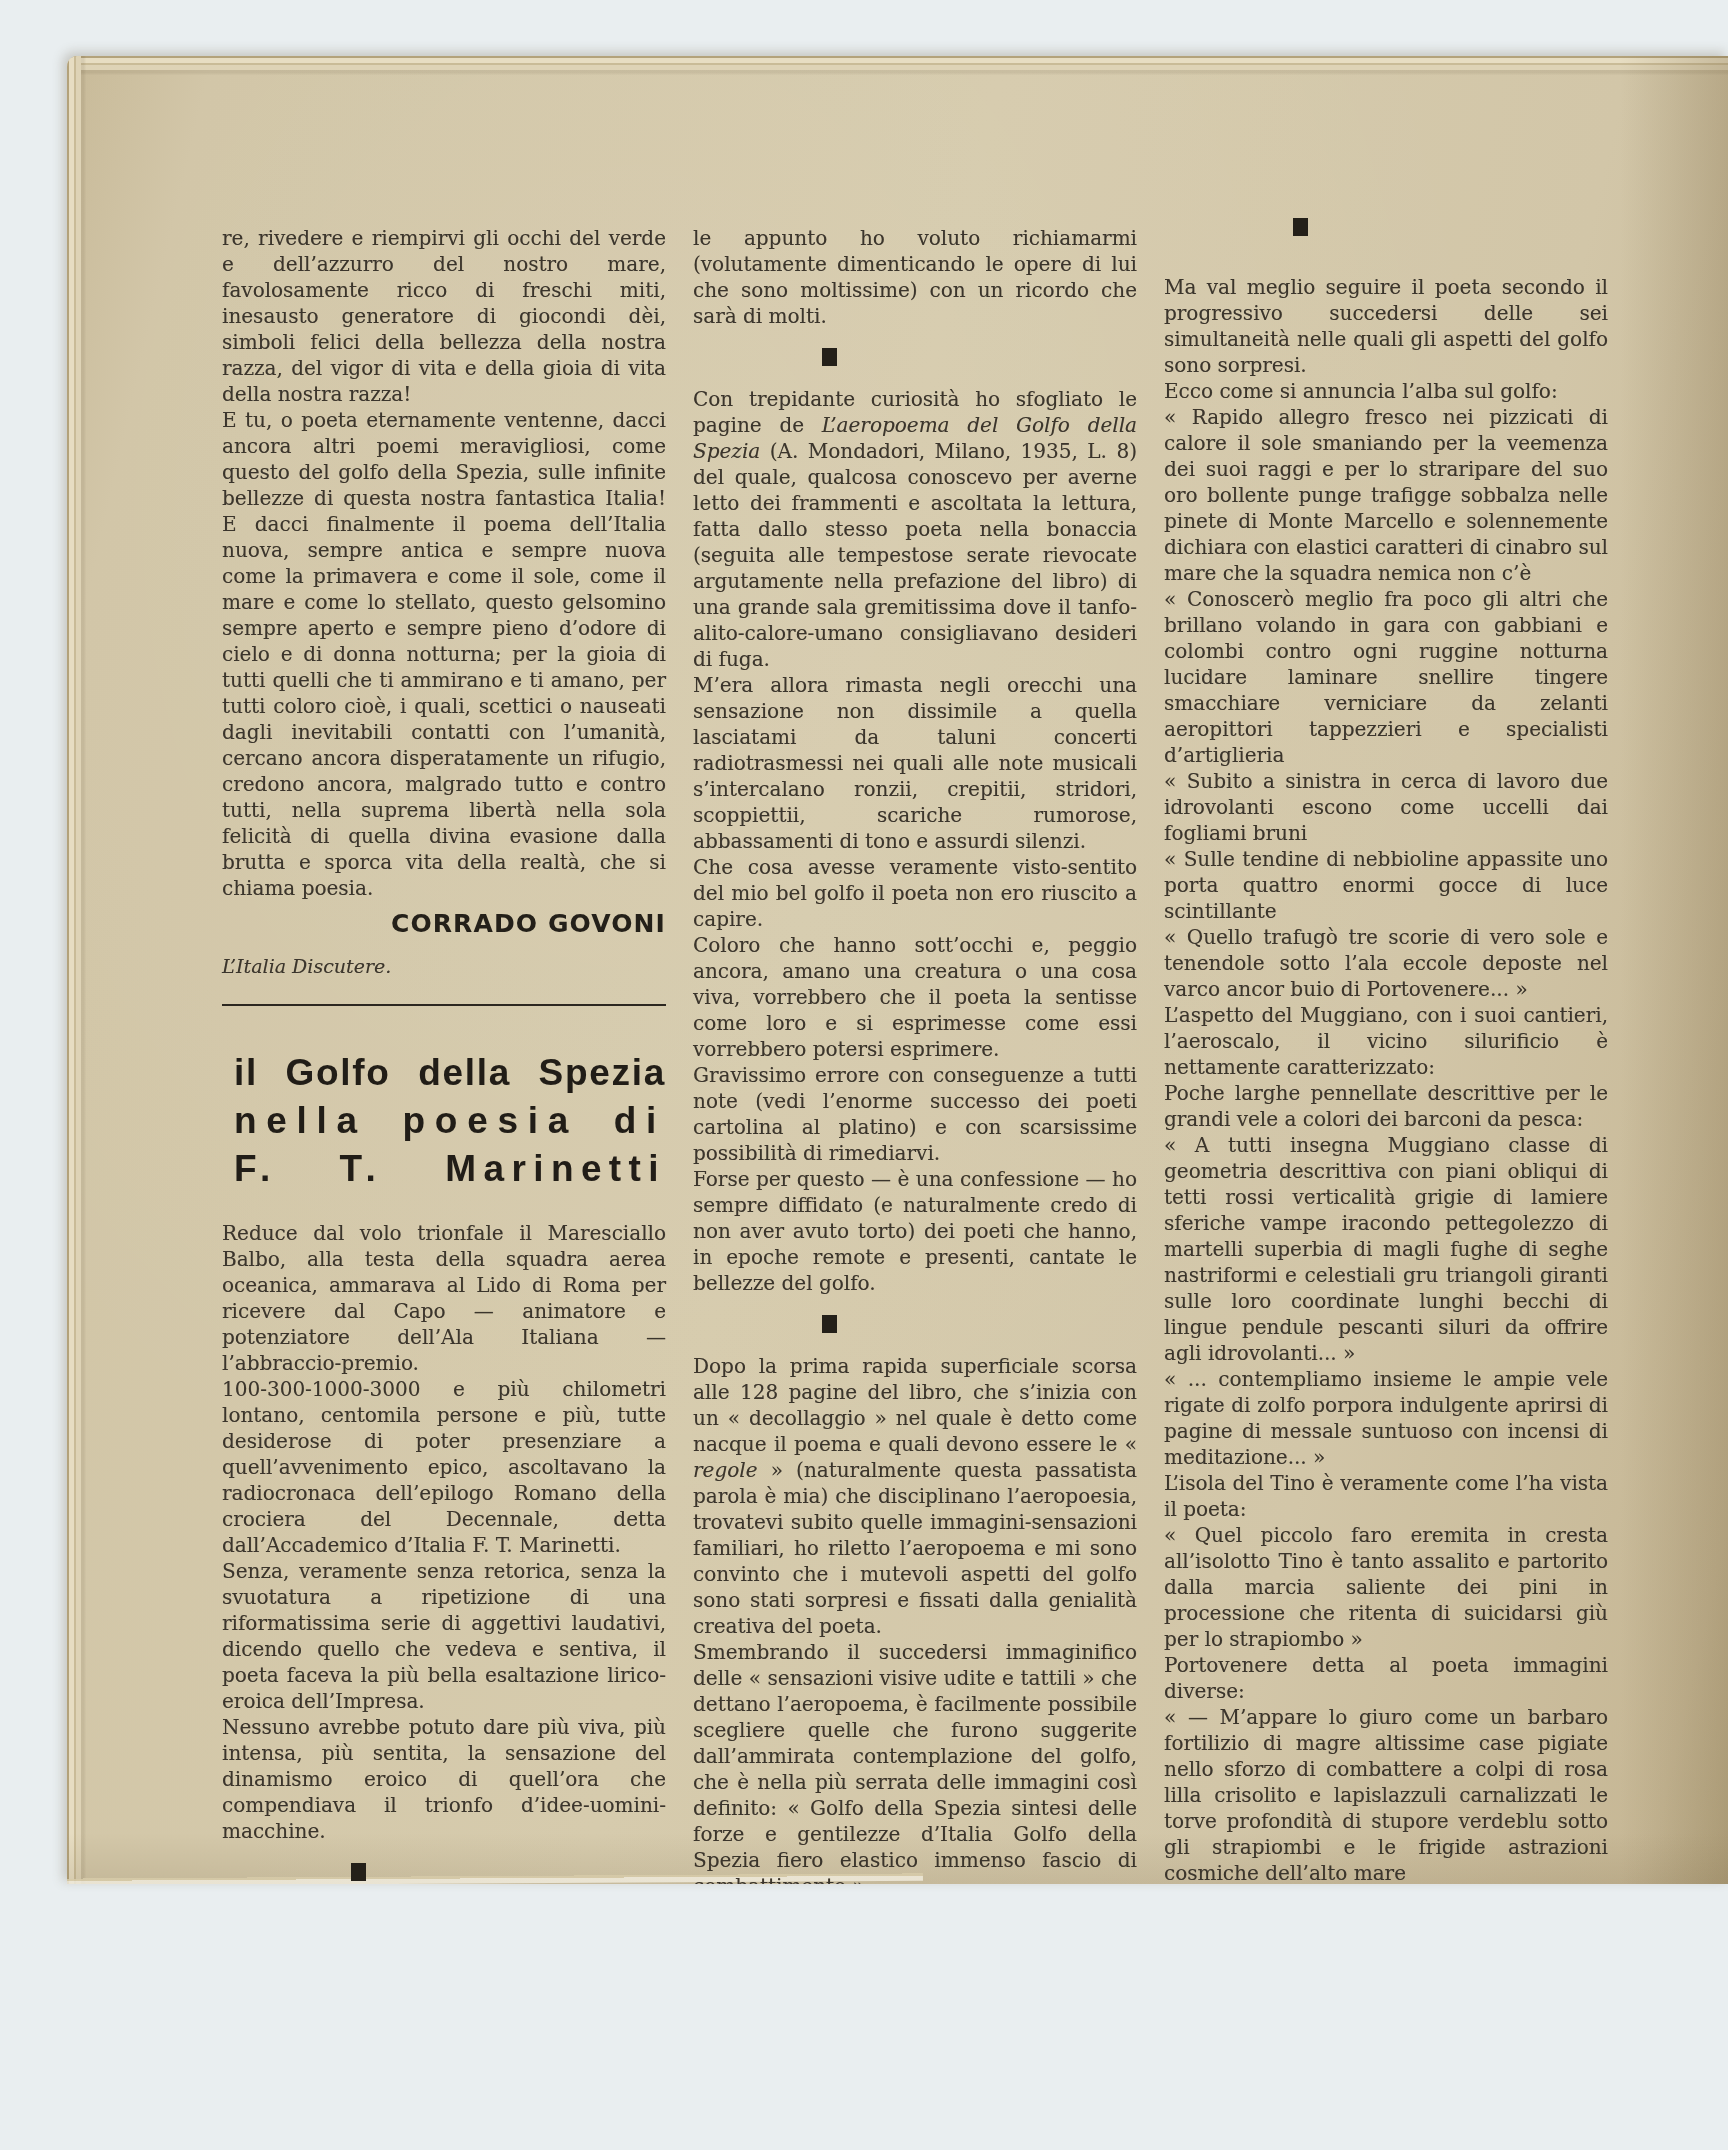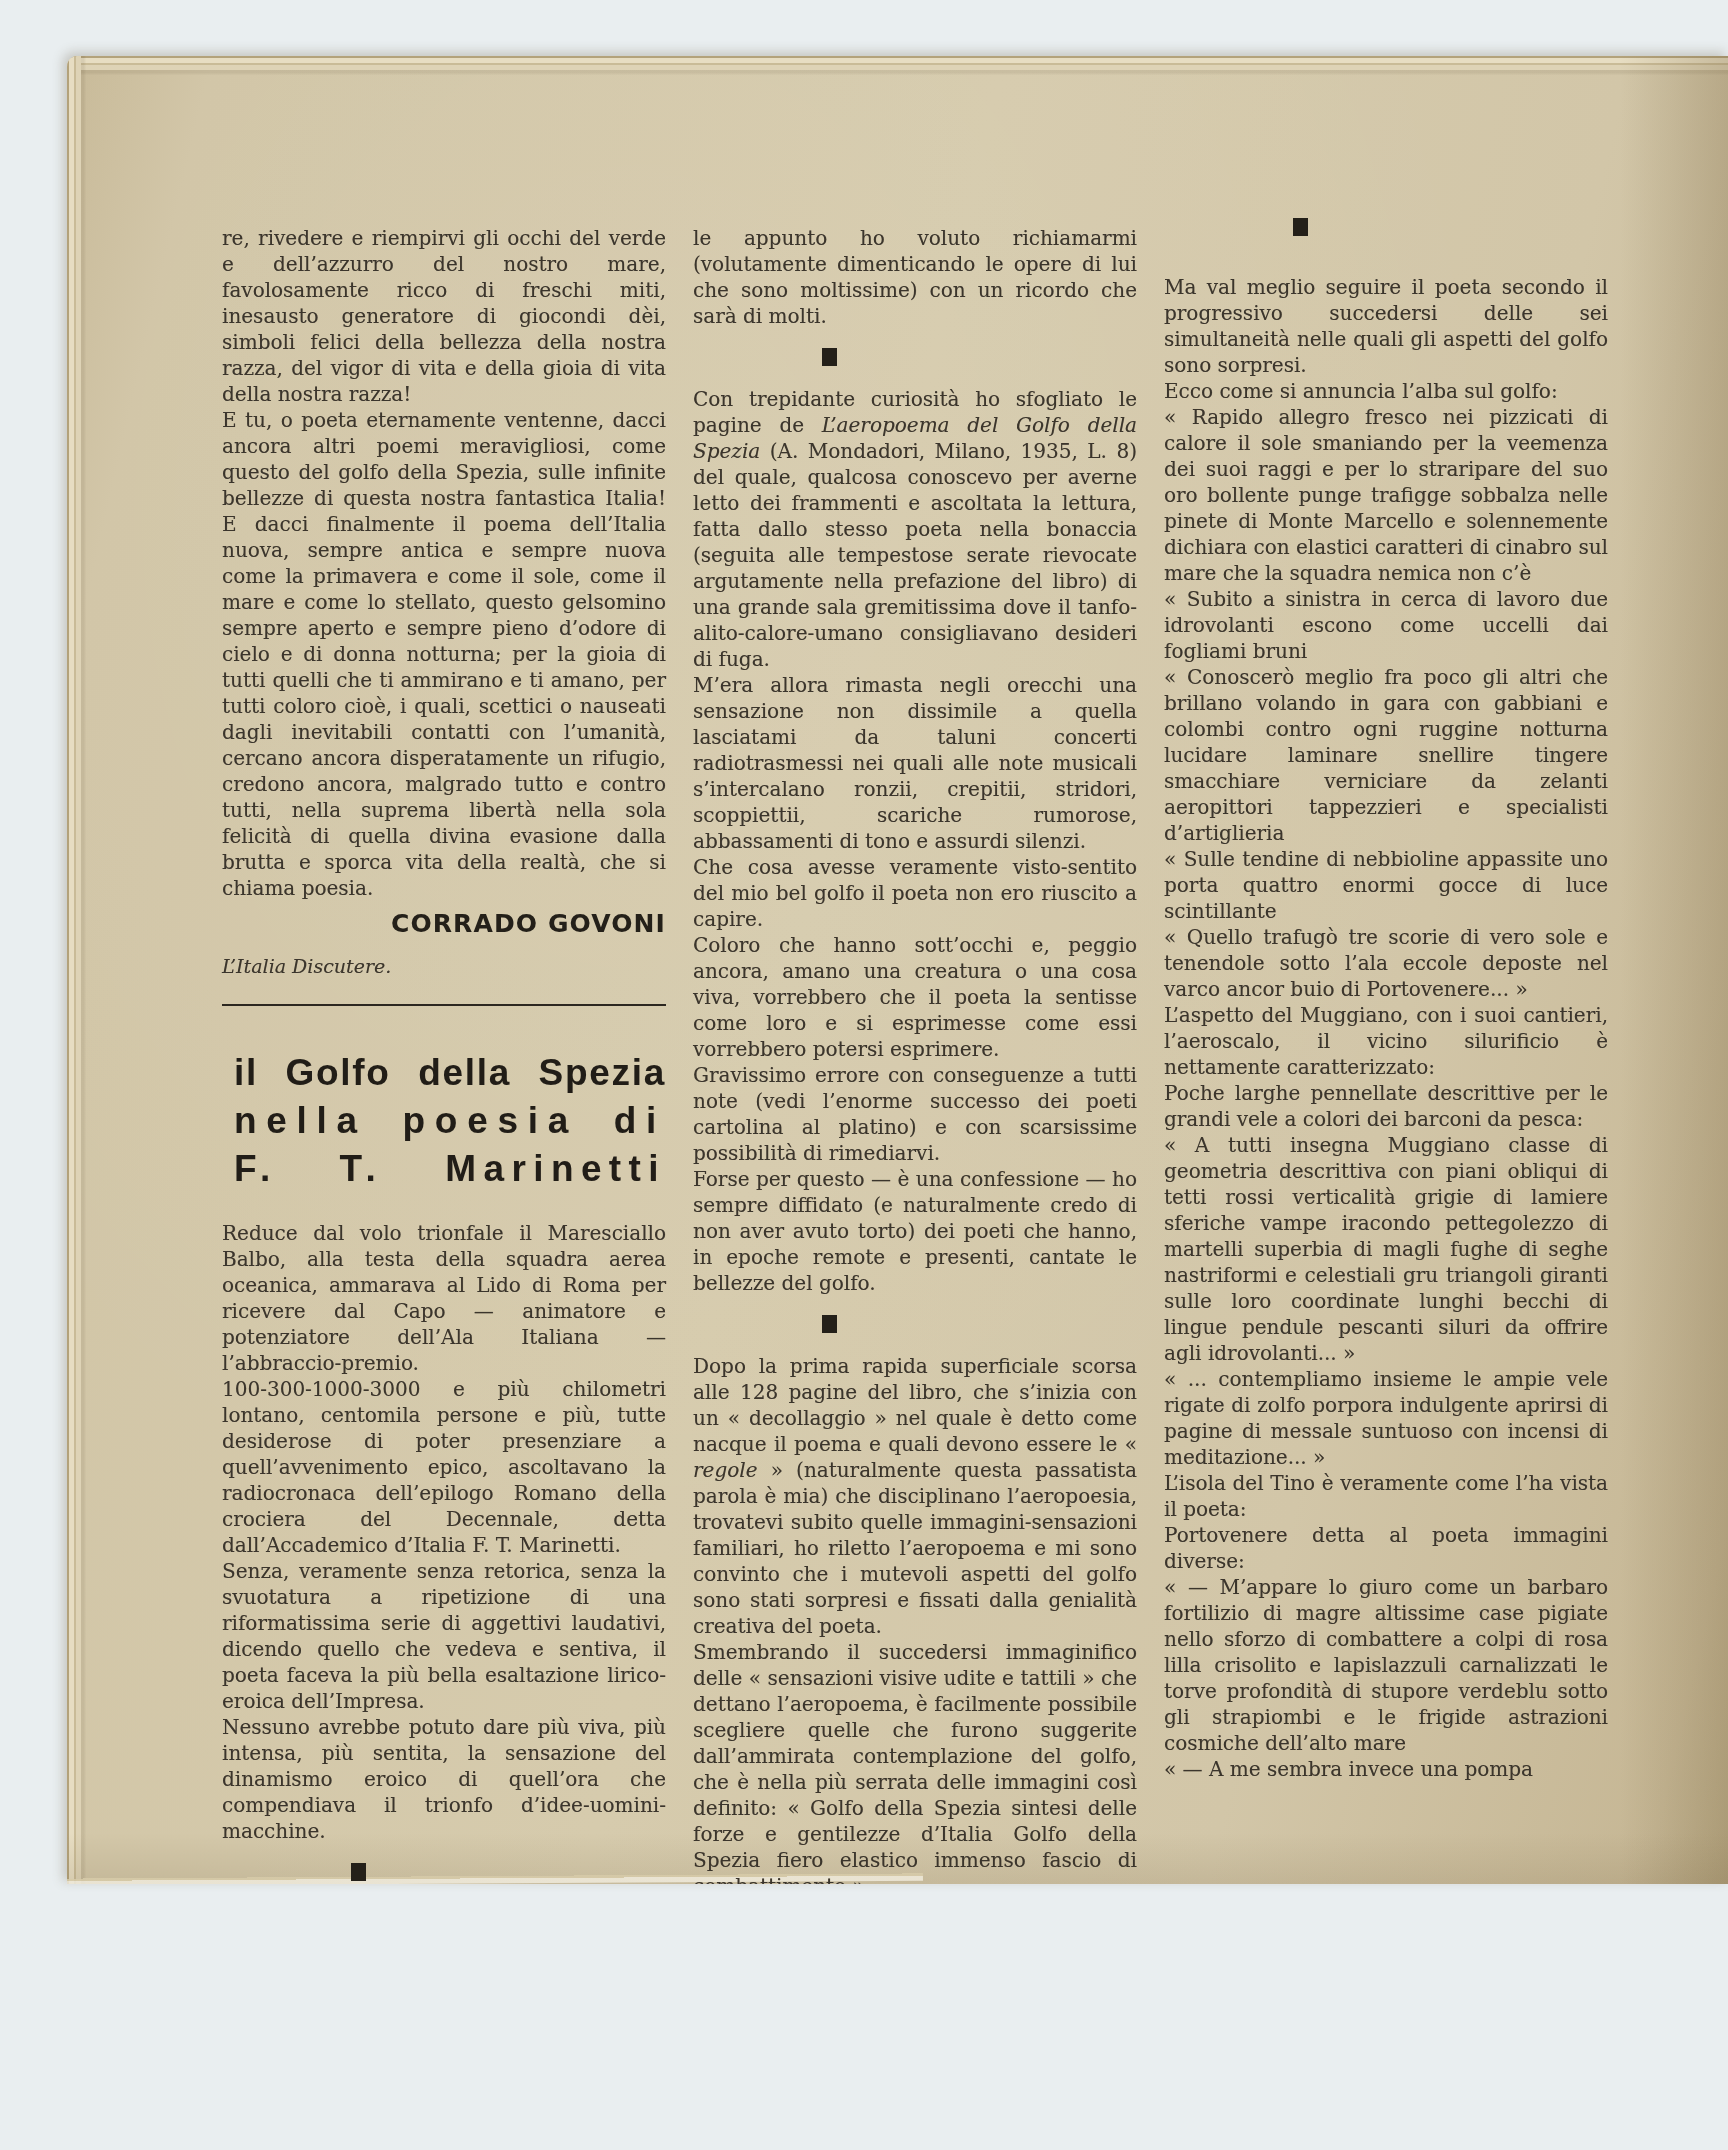--- a/index.html
+++ b/index.html
@@ -182,29 +182,30 @@
           <p>Dopo la prima rapida superficiale scorsa alle 128 pagine del libro, che s’inizia con un « decollaggio » nel quale è detto come nacque il poema e quali devono essere le « <i>regole</i> » (naturalmente questa passatista parola è mia) che disciplinano l’aeropoesia, trovatevi subito quelle immagini-sensazioni familiari, ho riletto l’aeropoema e mi sono convinto che i mutevoli aspetti del golfo sono stati sorpresi e fissati dalla genialità creativa del poeta.</p>
           <p>Smembrando il succedersi immaginifico delle « sensazioni visive udite e tattili » che dettano l’aeropoema, è facilmente possibile scegliere quelle che furono suggerite dall’ammirata contemplazione del golfo, che è nella più serrata delle immagini così definito: « Golfo della Spezia sintesi delle forze e gentilezze d’Italia Golfo della Spezia fiero elastico immenso fascio di combattimento ».</p>
         </div>
         <div class="col">
           <div class="sep sep-top">
             <span class="sq"></span>
           </div>
           <p>Ma val meglio seguire il poeta secondo il progressivo succedersi delle sei simultaneità nelle quali gli aspetti del golfo sono sorpresi.</p>
           <p>Ecco come si annuncia l’alba sul golfo:</p>
           <p>« Rapido allegro fresco nei pizzicati di calore il sole smaniando per la veemenza dei suoi raggi e per lo straripare del suo oro bollente punge trafigge sobbalza nelle pinete di Monte Marcello e solennemente dichiara con elastici caratteri di cinabro sul mare che la squadra nemica non c’è</p>
+          <p>« Conoscerò meglio fra poco gli altri che brillano volando in gara con gabbiani e colombi contro ogni ruggine notturna lucidare laminare snellire tingere smacchiare verniciare da zelanti aeropittori tappezzieri e specialisti d’artiglieria</p>
           <p>« Subito a sinistra in cerca di lavoro due idrovolanti escono come uccelli dai fogliami bruni</p>
-          <p>« Conoscerò meglio fra poco gli altri che brillano volando in gara con gabbiani e colombi contro ogni ruggine notturna lucidare laminare snellire tingere smacchiare verniciare da zelanti aeropittori tappezzieri e specialisti d’artiglieria</p>
           <p>« Sulle tendine di nebbioline appassite uno porta quattro enormi gocce di luce scintillante</p>
           <p>« Quello trafugò tre scorie di vero sole e tenendole sotto l’ala eccole deposte nel varco ancor buio di Portovenere... »</p>
           <p>L’aspetto del Muggiano, con i suoi cantieri, l’aeroscalo, il vicino silurificio è nettamente caratterizzato:</p>
           <p>Poche larghe pennellate descrittive per le grandi vele a colori dei barconi da pesca:</p>
           <p>« A tutti insegna Muggiano classe di geometria descrittiva con piani obliqui di tetti rossi verticalità grigie di lamiere sferiche vampe iracondo pettegolezzo di martelli superbia di magli fughe di seghe nastriformi e celestiali gru triangoli giranti sulle loro coordinate lunghi becchi di lingue pendule pescanti siluri da offrire agli idrovolanti... »</p>
           <p>« ... contempliamo insieme le ampie vele rigate di zolfo porpora indulgente aprirsi di pagine di messale suntuoso con incensi di meditazione... »</p>
           <p>L’isola del Tino è veramente come l’ha vista il poeta:</p>
+          <p>« Quel piccolo faro eremita in cresta all’isolotto Tino è tanto assalito e partorito dalla marcia saliente dei pini in processione che ritenta di suicidarsi giù per lo strapiombo »</p>
           <p>Portovenere detta al poeta immagini diverse:</p>
           <p>« — M’appare lo giuro come un barbaro fortilizio di magre altissime case pigiate nello sforzo di combattere a colpi di rosa lilla crisolito e lapislazzuli carnalizzati le torve profondità di stupore verdeblu sotto gli strapiombi e le frigide astrazioni cosmiche dell’alto mare</p>
           <p>« — A me sembra invece una pompa</p>
         </div>
       </div>
 
     <div class="page-number">36</div>
   </div>
 </div>
 

